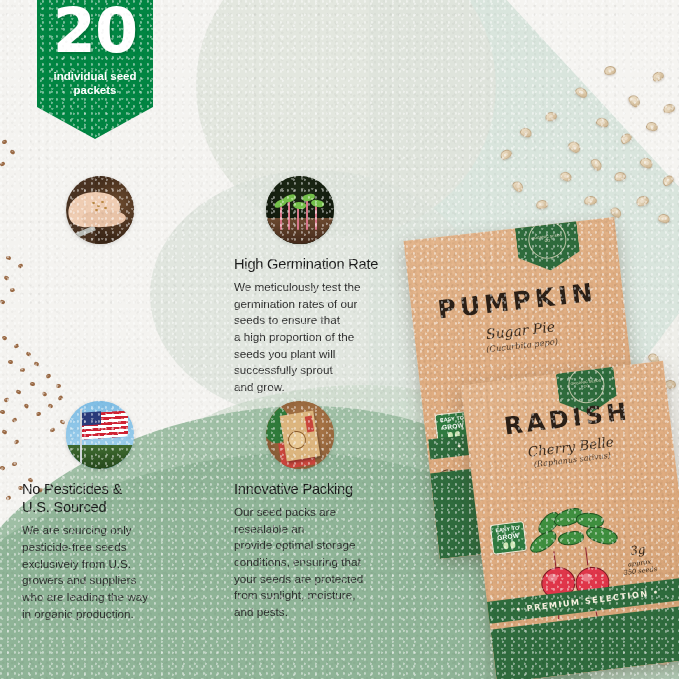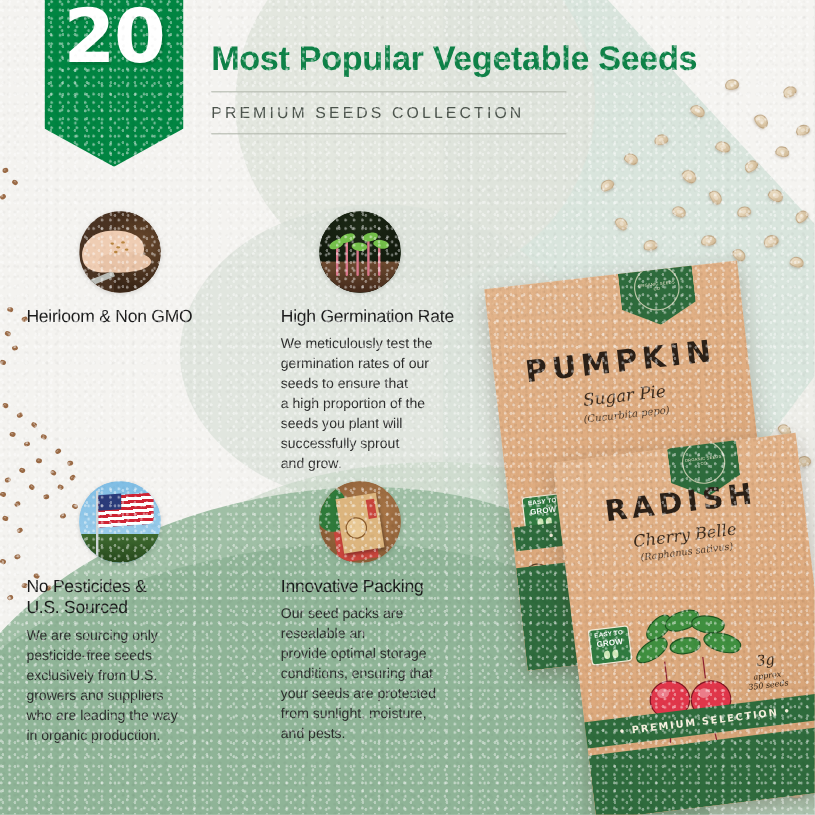--- a/index.html
+++ b/index.html
@@ -529,44 +529,39 @@
       <div class="pseed" style="left: 610px; top: 648px; width: 13px; height: 10px; transform: rotate(-24deg);"></div>
       <div class="pseed" style="left: 636px; top: 636px; width: 12px; height: 9px; transform: rotate(30deg);"></div>
       <div class="pseed" style="left: 658px; top: 656px; width: 12px; height: 9px; transform: rotate(-8deg);"></div>
       <div class="pseed" style="left: 570px; top: 600px; width: 12px; height: 9px; transform: rotate(40deg);"></div>
       <div class="pseed" style="left: 556px; top: 630px; width: 12px; height: 9px; transform: rotate(-28deg);"></div>
       <div class="pseed" style="left: 600px; top: 560px; width: 12px; height: 9px; transform: rotate(16deg);"></div>
     </div>
 
   <div class="ribbon">
     <div class="ribbon-num">20</div>
+    <div class="ribbon-sub">individual seed
+packets</div>
   </div>
 
-  <div class="header">
-    <div class="h-title">Most Popular Vegetable Seeds</div>
-    <div class="rule"></div>
-    <div class="h-sub">PREMIUM SEEDS COLLECTION</div>
-    <div class="rule2"></div>
-  </div>
 
   <div class="feature f1">
     <div class="f-circle">
       <div class="art-hand">
         <div class="soil"></div>
         <div class="rail"></div>
         <div class="palm"></div>
         <div class="fingers"></div>
         <div class="grain" style="left:26px;top:26px"></div>
         <div class="grain" style="left:31px;top:29px"></div>
         <div class="grain" style="left:35px;top:25px"></div>
         <div class="grain" style="left:29px;top:33px"></div>
         <div class="grain" style="left:38px;top:31px"></div>
       </div>
     </div>
-    <div class="f-title">Heirloom &amp; Non GMO</div>
   </div>
 
   <div class="feature f2">
     <div class="f-circle">
       <div class="art-sprout">
         <div class="dark"></div>
         <div class="ground"></div>
         <div class="stem" style="left:14px"></div>
         <div class="stem" style="left:22px;height:30px"></div>
         <div class="stem" style="left:31px;height:24px"></div>

